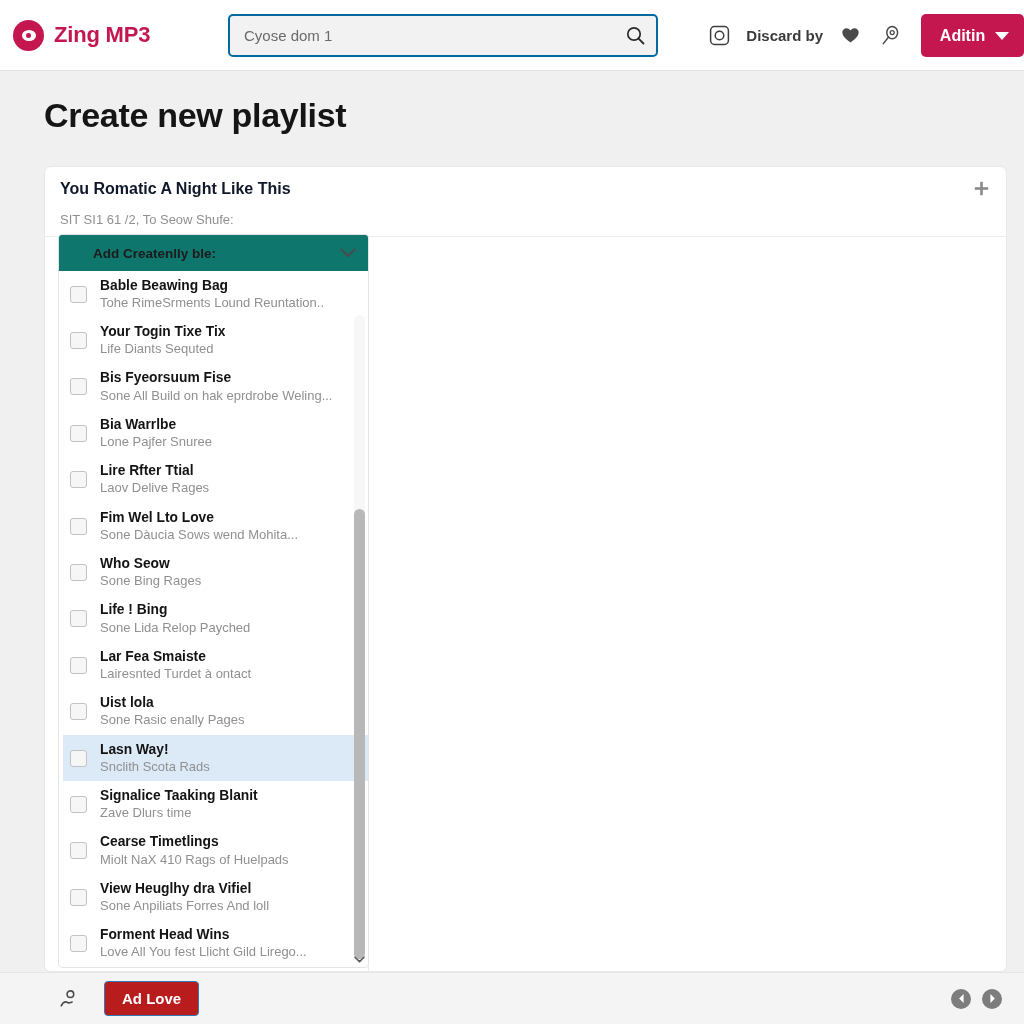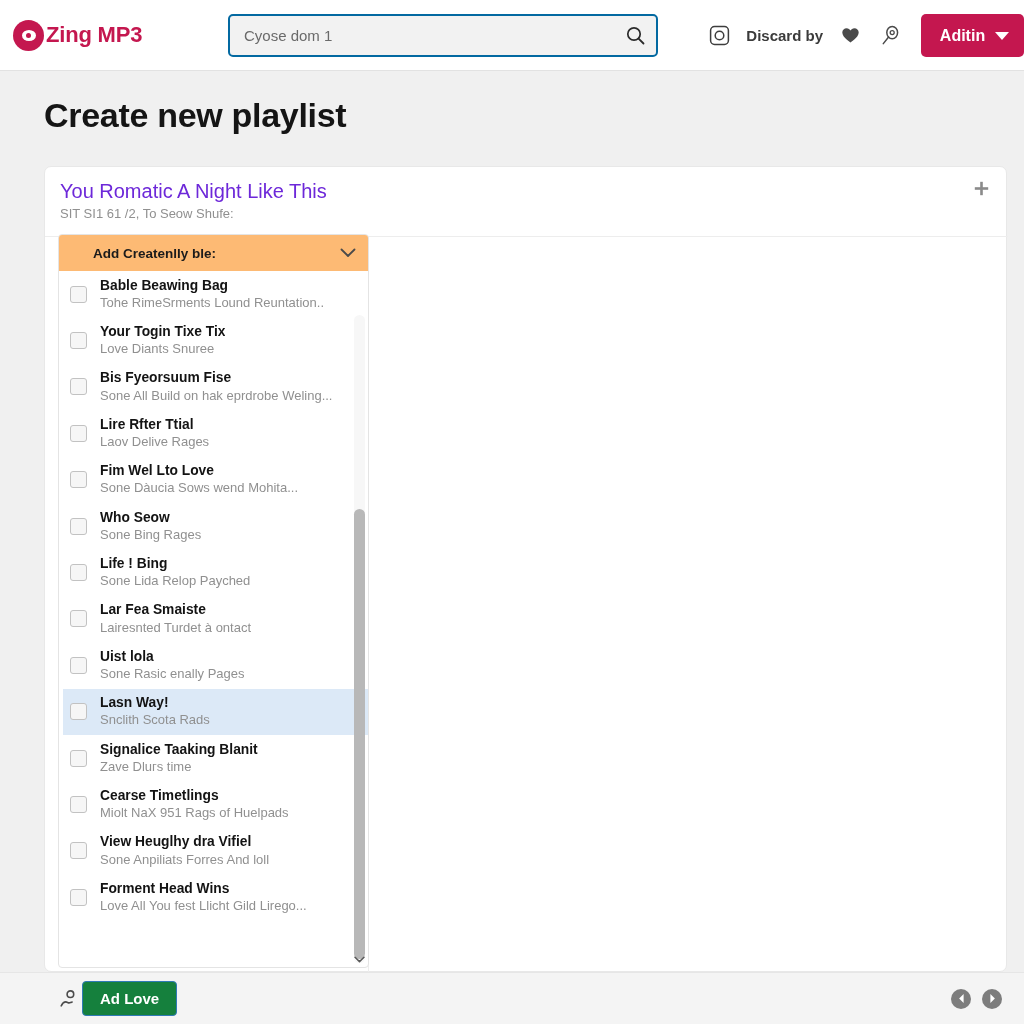--- a/index.html
+++ b/index.html
@@ -12,21 +12,21 @@
   }
 
   
   .header {
     position: absolute; top: 0; left: 0;
     width: 1024px; height: 71px;
     background: #ffffff;
     border-bottom: 1px solid #e2e2e2;
     display: flex; align-items: center;
   }
-  .brand { display: flex; align-items: center; margin-left: 13px; gap: 2px; }
+  .brand { display: flex; align-items: center; margin-left: 13px; gap: 10px; }
   .brand-logo {
     width: 31px; height: 31px; border-radius: 50%;
     background: #c4174f;
     display: flex; align-items: center; justify-content: center;
   }
   .brand-logo .eye {
     width: 14px; height: 11px; border-radius: 50%;
     background: #ffffff;
     display: flex; align-items: center; justify-content: center;
   }
@@ -101,24 +101,24 @@
   
   .card {
     position: absolute; left: 44px; top: 166px;
     width: 963px; height: 806px;
     background: #ffffff;
     border: 1px solid #e8e8e8;
     border-radius: 7px;
   }
   .card-head { position: relative; padding: 13px 18px 0 15px; }
   .card-title {
-    font-size: 20px; font-weight: normal; color: #6d28d9;
+    font-size: 16px; font-weight: bold; color: #0f172a;
   }
   .card-sub {
-    font-size: 13px; color: #909090; margin-top: 3px;
+    font-size: 13px; color: #909090; margin-top: 14px;
   }
   .card-add {
     position: absolute; right: 14px; top: 10px;
     width: 22px; height: 22px;
     display: flex; align-items: center; justify-content: center;
     color: #8a8a8a; font-size: 21px; line-height: 1; cursor: pointer;
     user-select: none;
   }
   .card-divider {
     position: absolute; left: 0; top: 69px;
@@ -134,21 +134,21 @@
     position: absolute; left: 13px; top: 67px;
     width: 311px; height: 734px;
     background: #ffffff;
     border: 1px solid #e4e4e4;
     border-radius: 4px;
     overflow: hidden;
   }
   .list-head {
     height: 36px; display: flex; align-items: center;
     padding: 0 12px 0 4px;
-    background: #fdba74;
+    background: #0f766e;
   }
   .list-head-label {
     flex: 1; font-size: 13.5px; font-weight: bold; color: #1b1b1b;
   }
   .chev { color: #4a4a4a; display: flex; align-items: center; cursor: pointer; }
 
   .list-body {
     position: relative;
     height: 696px;
     padding-left: 4px;
@@ -201,23 +201,23 @@
     width: 1024px; height: 52px;
     background: #f4f4f4;
     border-top: 1px solid #e6e6e6;
     display: flex; align-items: center;
   }
   .footer-person {
     margin-left: 58px; color: #4c4c4c;
     display: flex; align-items: center;
   }
   .footer-btn {
-    margin-left: 2px;
+    margin-left: 24px;
     height: 35px; padding: 0 17px;
-    background: #15803d; border: 1px solid #2f7ab5;
+    background: #b91c1c; border: 1px solid #2f7ab5;
     border-radius: 4px;
     color: #ffffff; font-family: "Liberation Sans", sans-serif;
     font-size: 15px; font-weight: bold; cursor: pointer;
   }
   .footer-nav {
     margin-left: auto; margin-right: 22px;
     display: flex; align-items: center; gap: 11px;
   }
   .nav-circle {
     width: 20px; height: 20px; border-radius: 50%;
@@ -317,33 +317,40 @@
           <span class="row-check"></span>
           <div class="row-text">
             <div class="row-title">Bable Beawing Bag</div>
             <div class="row-sub">Tohe RimeSrments Lound Reuntation..</div>
           </div>
         </div>
         <div class="row">
           <span class="row-check"></span>
           <div class="row-text">
             <div class="row-title">Your Togin Tiхe Tiх</div>
-            <div class="row-sub">Love Diants Snuree</div>
+            <div class="row-sub">Life Diants Sequted</div>
           </div>
         </div>
         <div class="row">
           <span class="row-check"></span>
           <div class="row-text">
             <div class="row-title">Bis Fyeorsuum Fise</div>
             <div class="row-sub">Sone All Build on hak eprdrobe Weling...</div>
           </div>
         </div>
         <div class="row">
           <span class="row-check"></span>
           <div class="row-text">
+            <div class="row-title">Bia Warrlbe</div>
+            <div class="row-sub">Lone Pajfer Snuree</div>
+          </div>
+        </div>
+        <div class="row">
+          <span class="row-check"></span>
+          <div class="row-text">
             <div class="row-title">Lire Rfter Ttial</div>
             <div class="row-sub">Laov Delive Rages</div>
           </div>
         </div>
         <div class="row">
           <span class="row-check"></span>
           <div class="row-text">
             <div class="row-title">Fim Wel Lto Love</div>
             <div class="row-sub">Sone Dàucia Sows wend Mohita...</div>
           </div>
@@ -387,21 +394,21 @@
           <span class="row-check"></span>
           <div class="row-text">
             <div class="row-title">Signalice Taaking Blanit</div>
             <div class="row-sub">Zave Dluгs time</div>
           </div>
         </div>
         <div class="row">
           <span class="row-check"></span>
           <div class="row-text">
             <div class="row-title">Cearse Timetlings</div>
-            <div class="row-sub">Miolt NaX 951 Rags of Huelpads</div>
+            <div class="row-sub">Miolt NaX 410 Rags of Huelpads</div>
           </div>
         </div>
         <div class="row">
           <span class="row-check"></span>
           <div class="row-text">
             <div class="row-title">View Heuglhy dra Vifiel</div>
             <div class="row-sub">Sone Anpiliats Forres And loll</div>
           </div>
         </div>
         <div class="row">

